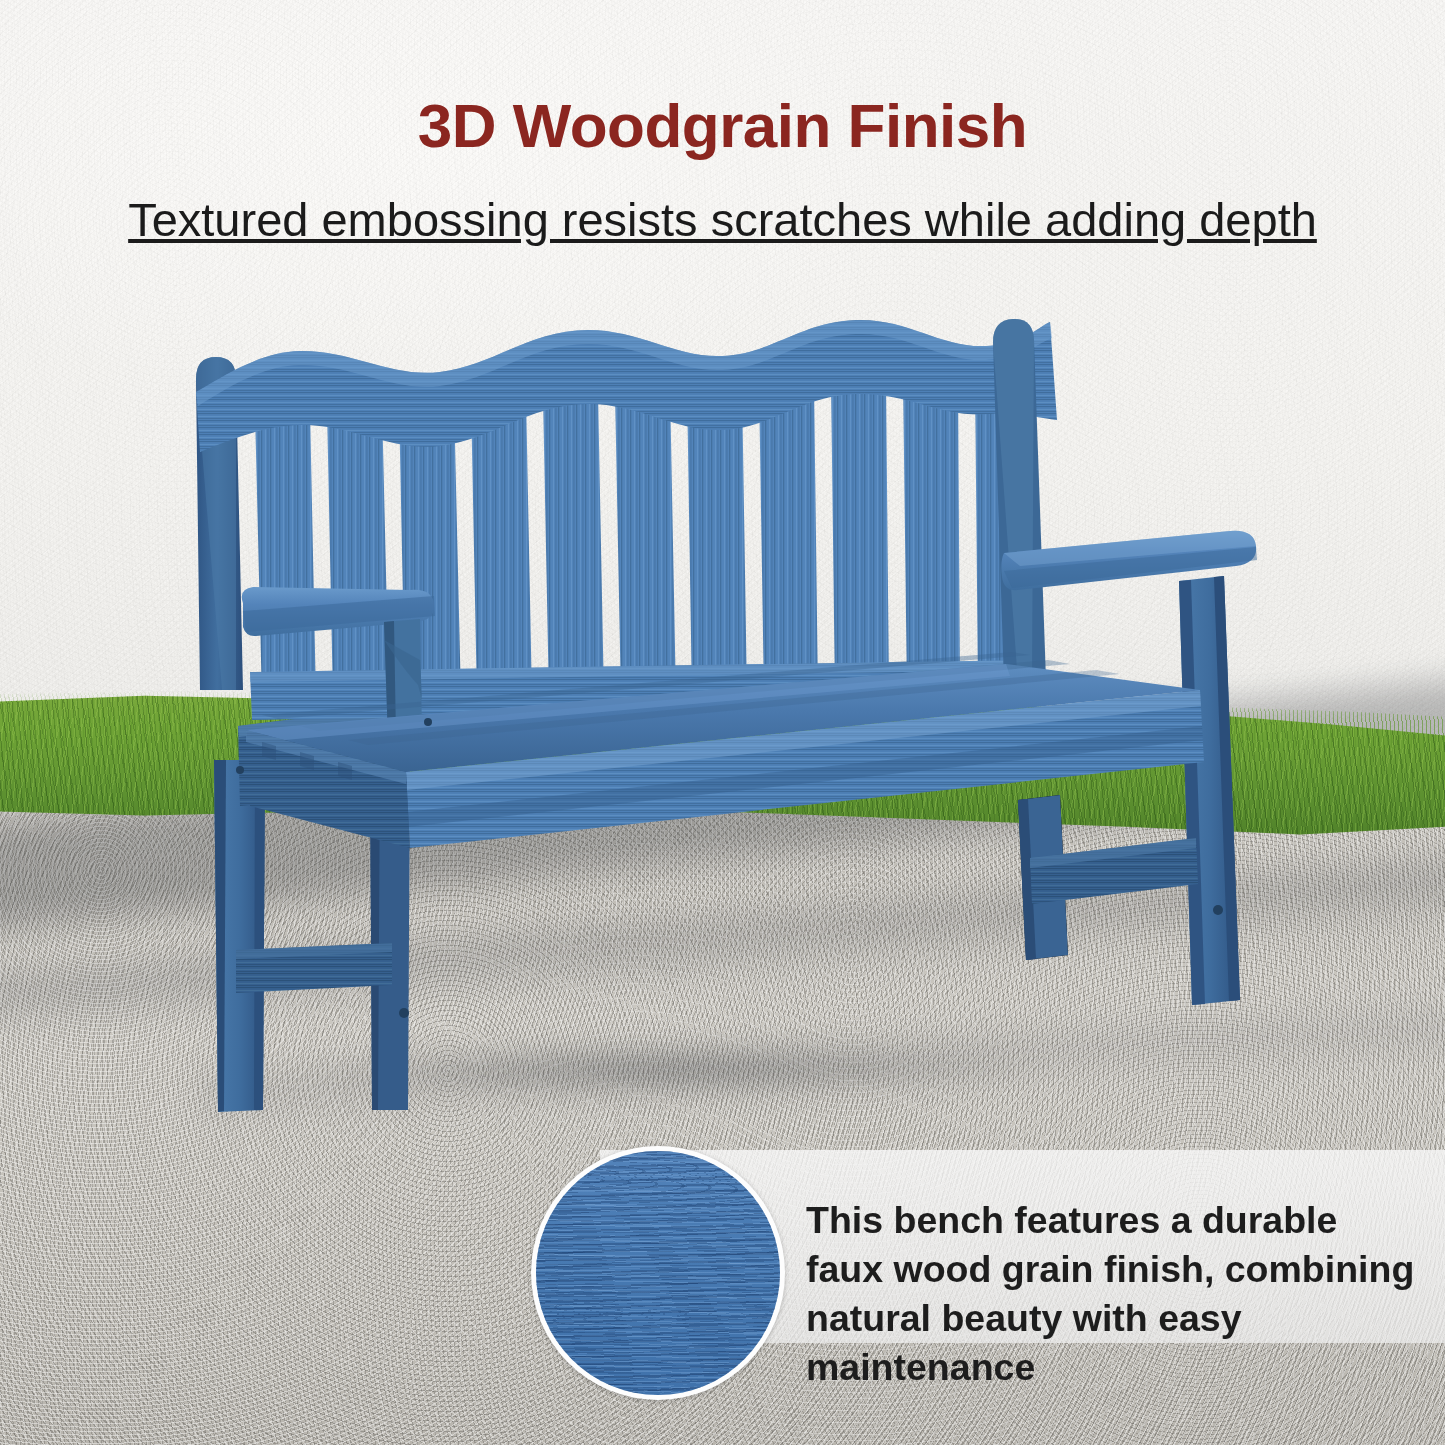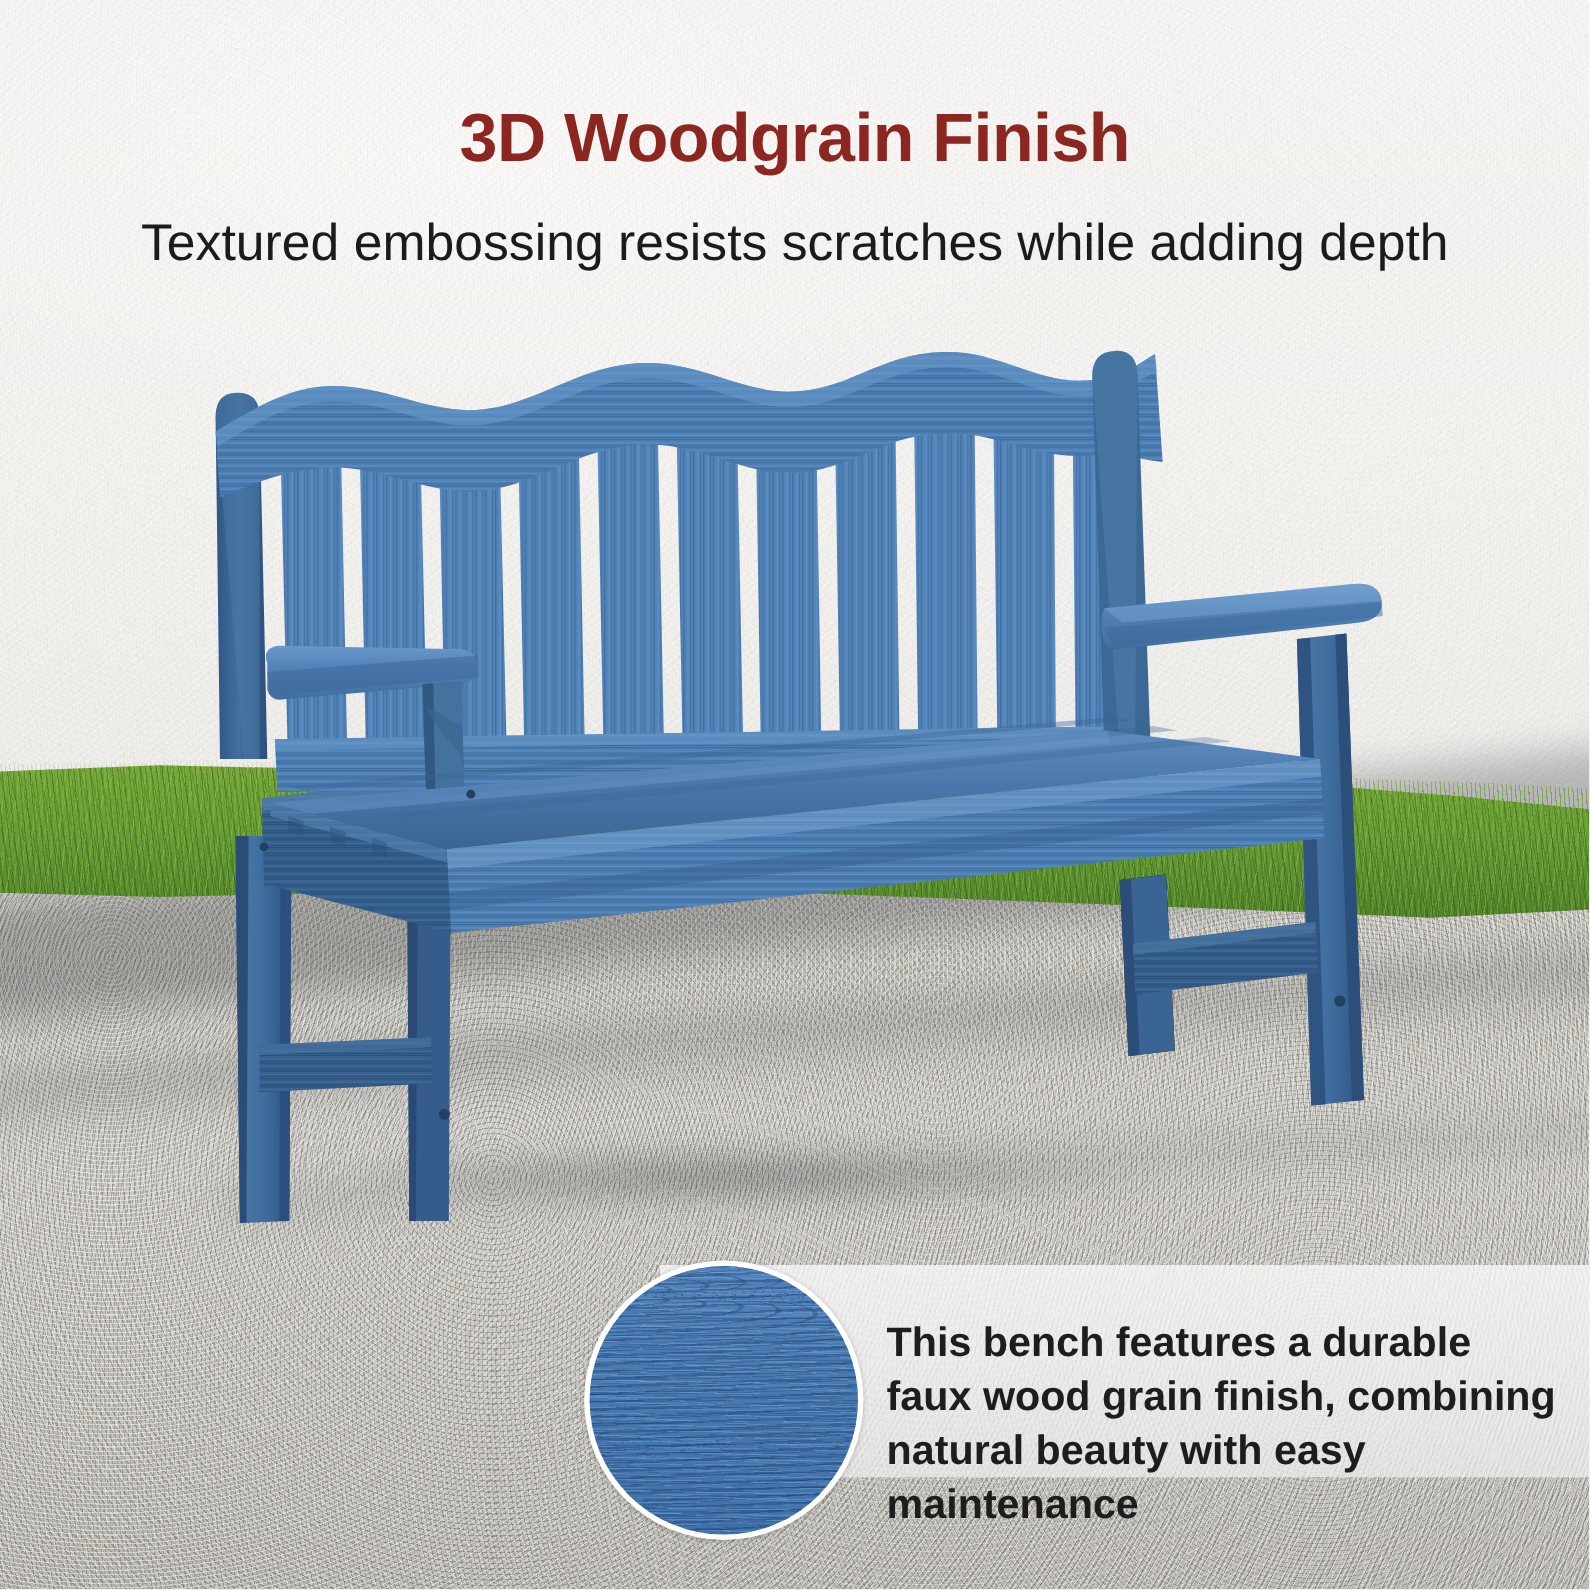--- a/index.html
+++ b/index.html
@@ -109,20 +109,21 @@
     color:#8b2620;
     font-family:"Liberation Sans",sans-serif;
   }
   .subtitle{
     position:absolute;left:0;top:196px;width:1445px;
     text-align:center;
     font-size:47px;line-height:1;
     font-weight:400;
     color:#1b1b1b;
     font-family:"Liberation Sans",sans-serif;
+    text-decoration:underline;
   }
 
   
   #bench{position:absolute;left:0;top:0;width:1445px;height:1445px;}
   #bench svg{display:block;width:1445px;height:1445px;}
 
   
   .caption-panel{
     position:absolute;left:600px;top:1150px;width:845px;height:193px;
     background:linear-gradient(180deg, rgba(248,248,248,.80) 0%, rgba(243,243,243,.78) 55%, rgba(238,238,238,.74) 100%);

